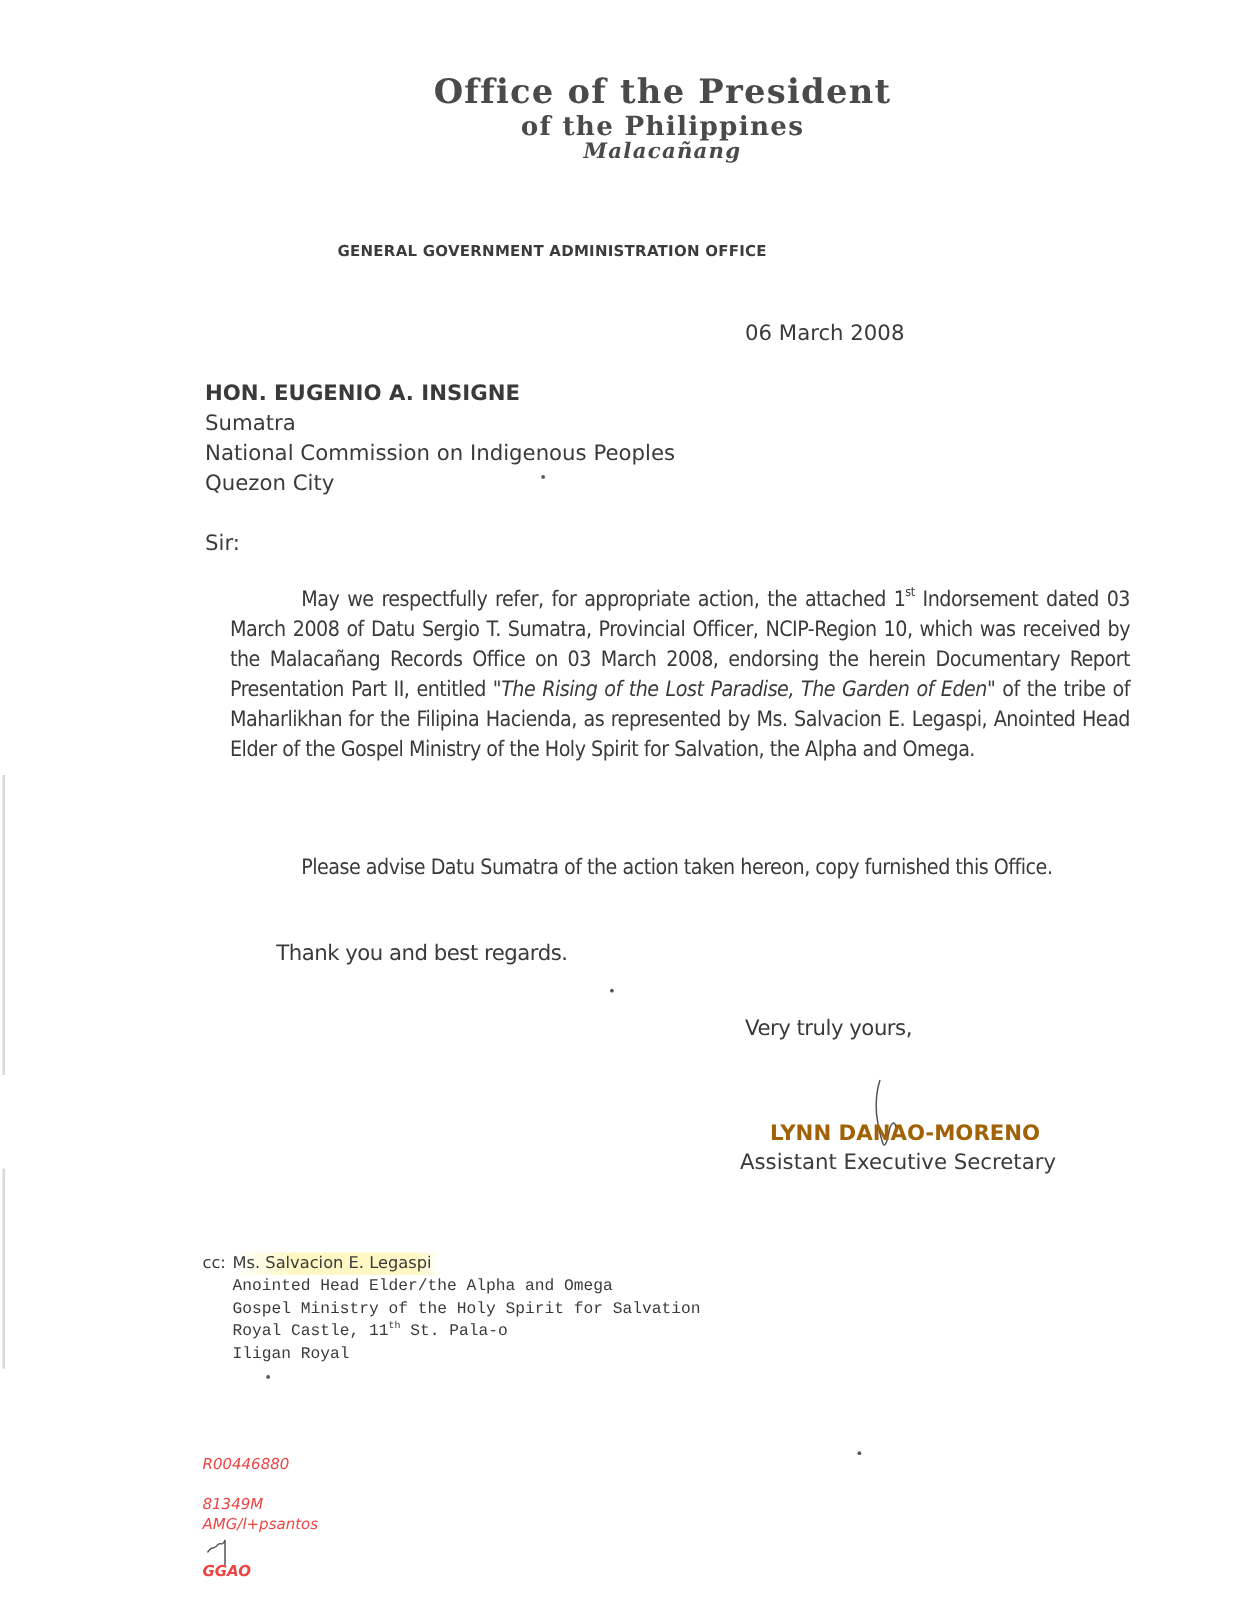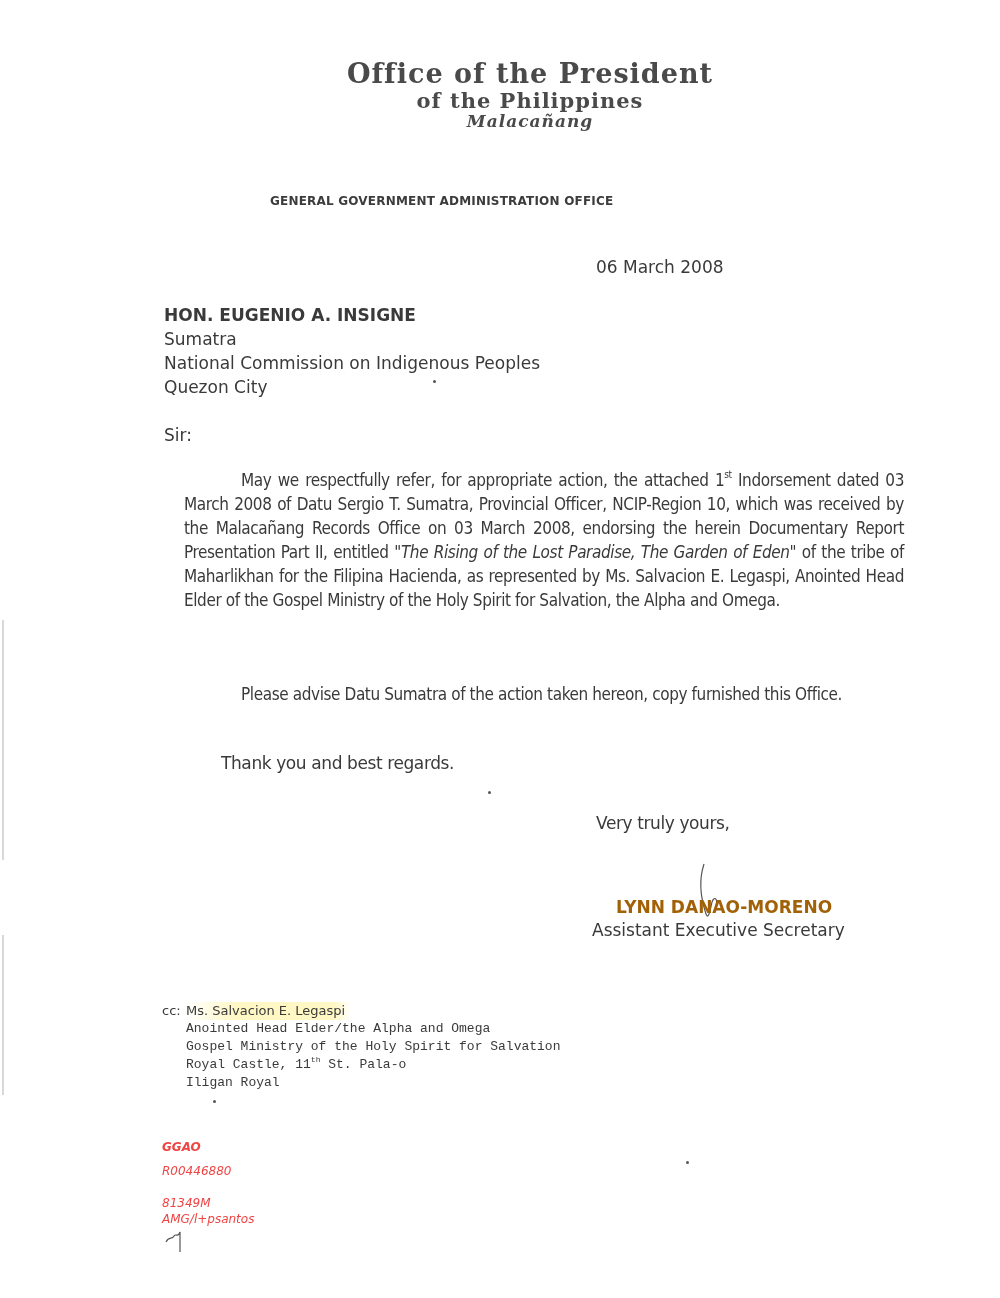--- a/index.html
+++ b/index.html
@@ -32,21 +32,21 @@
   .cc { left: 162px; font-size: 13px; line-height: 18px; color: #3a3a3a; }
   .cc-label { top: 1002px; }
   .cc-name { top: 1002px; left: 186px; background: linear-gradient(90deg, rgba(255,250,200,0) 0%, rgba(255,247,190,0.9) 30%, rgba(255,247,190,0.9) 90%, rgba(255,250,200,0) 100%); padding-right: 6px; }
   .cc-l { left: 186px; font-family: Liberation Mono, monospace; }
   .cc-l1 { top: 1020px; }
   .cc-l2 { top: 1038px; }
   .cc-l3 { top: 1056px; }
   .cc-l4 { top: 1074px; }
   .ref { left: 162px; font-size: 12px; font-style: italic; line-height: 16px; color: #ef4444; }
   .ref1 { top: 1163px; }
-  .ref2 { top: 1139px; font-weight: bold; }
+  .ref2 { top: 1249px; font-weight: bold; }
   .ref3 { top: 1195px; }
   .ref4 { top: 1211px; }
   .initials { position: absolute; left: 164px; top: 1224px; width: 30px; height: 30px; }
   .scan-edge { position: absolute; left: 2px; width: 2px; background: #d8d8d8; }
   .speck { position: absolute; width: 3px; height: 3px; background: #555; border-radius: 50%; }
   sup { font-size: 10px; vertical-align: 8px; line-height: 0; }
   .cc sup { font-size: 8px; vertical-align: 6px; }
 </style>
 </head>
 <body>

